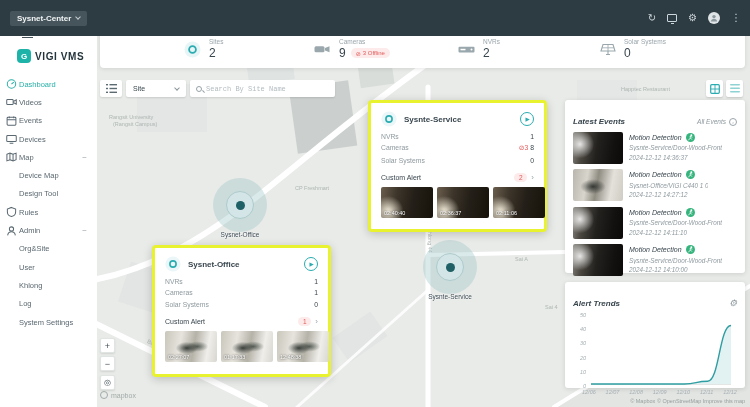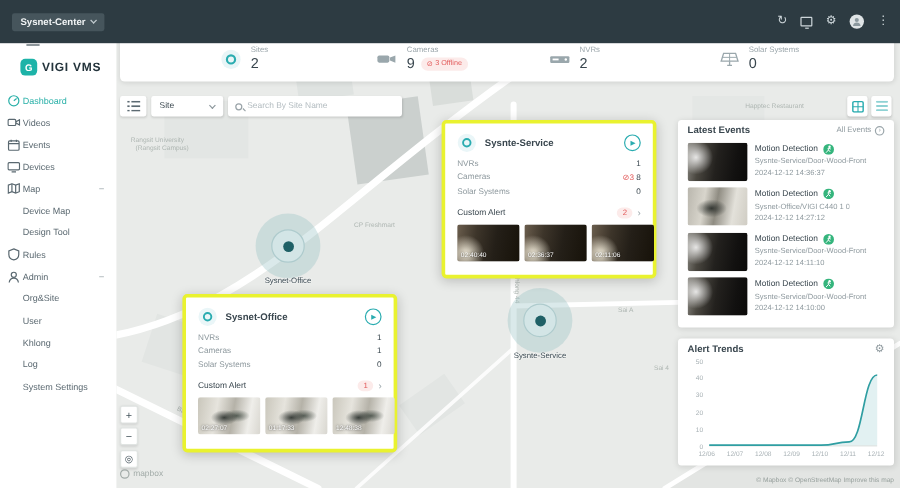--- a/index.html
+++ b/index.html
@@ -50,21 +50,21 @@
   .stat .sbody { display:flex; flex-direction:column; justify-content:center; gap:1px; }
   .stat .slabel { font-size:6.5px; color:#9ba6ab; }
   .stat .sval { font-size:12px; color:#39464e; font-weight:500; display:flex; align-items:center; gap:5px; }
   .off-badge { background:#fcebea; color:#e25b5b; font-size:6px; padding:1.5px 5px; border-radius:8px; display:flex; align-items:center; gap:2px; }
 
   
   .wbox { background:#fff; border-radius:2px; box-shadow:0 1px 2px rgba(0,0,0,0.12); position:absolute; top:80px; height:17px; display:flex; align-items:center; z-index:18; }
   #list-btn { left:3px; width:22px; justify-content:center; cursor:pointer; }
   #type-select { left:29px; width:60px; padding:0 7px; justify-content:space-between; font-size:7px; color:#39464e; cursor:pointer; }
   #type-select .chev { border-color:#8b969b; }
-  #search-box { left:93px; width:145px; padding:0 6px; gap:4px; }
+  #search-box { left:93px; width:145px; padding:0 6px; gap:4px;font-family:Liberation Mono, monospace; }
   #search-box input { border:0; outline:0; width:100%; font-size:7px; color:#39464e; font-family:inherit; background:transparent; }
   #search-box input::placeholder { color:#b3bcc0; }
   .mag { width:6px; height:6px; border:1px solid #98a2a7; border-radius:50%; position:relative; flex:none; }
   .mag:after { content:""; position:absolute; left:4.5px; top:4.5px; width:3px; height:1px; background:#98a2a7; transform:rotate(45deg); }
 
   
   .corner-btn { position:absolute; top:80px; width:17px; height:17px; background:#fff; border-radius:2px; box-shadow:0 1px 2px rgba(0,0,0,0.15); display:flex; align-items:center; justify-content:center; z-index:18; cursor:pointer; }
 
   
   .popup { position:absolute; width:179px; height:132px; background:#fff; border:3px solid #e9f22f; border-radius:4px; box-shadow:0 2px 10px rgba(0,0,0,0.2); z-index:12; padding:7px 10px 6px; }
@@ -81,21 +81,21 @@
   .pa-right { display:flex; align-items:center; gap:4px; }
   .pa-badge { background:#fcebea; color:#e25b5b; font-size:6.5px; min-width:13px; text-align:center; padding:1px 4px; border-radius:7px; }
   .pa-chev { color:#9aa5aa; font-size:8px; }
   .p-thumbs { display:flex; gap:4px; margin-top:5px; }
   .pthumb { width:52px; height:31px; border-radius:2px; position:relative; overflow:hidden; cursor:pointer; flex:none; }
   .pthumb .ts { position:absolute; left:3px; bottom:2px; font-size:5.5px; color:#fff; text-shadow:0 0 2px rgba(0,0,0,0.9); }
   .night { background:radial-gradient(circle at 14% 78%, rgba(252,246,228,0.95), rgba(252,246,228,0) 30%), linear-gradient(100deg,#6b5e4e 0%,#3d352a 30%,#241f18 60%,#171209 100%); }
   .day { background:radial-gradient(ellipse at 42% 55%, rgba(42,48,44,0.9), rgba(42,48,44,0) 26%), radial-gradient(ellipse at 62% 50%, rgba(60,70,62,0.8), rgba(60,70,62,0) 24%), linear-gradient(100deg,#c9c6bb 0%,#e6e4dd 30%,#b5b2a8 55%,#efeeea 80%,#d8d6cf 100%); }
 
   
-  .card { position:absolute; background:#fff; border-radius:3px; box-shadow:0 1px 5px rgba(0,0,0,0.12); z-index:20; padding:4px 8px; }
+  .card { position:absolute; background:#fff; border-radius:3px; box-shadow:0 1px 5px rgba(0,0,0,0.12); z-index:20; padding:17px 8px;font-style:italic; }
   #events-card { left:565px; top:100px; width:180px; height:173px; }
   #trends-card { left:565px; top:282px; width:180px; height:106px; }
   .card-head { display:flex; align-items:center; justify-content:space-between; }
   .card-title { font-size:8px; font-weight:bold; color:#39464e; }
   .all-events { display:flex; align-items:center; gap:3px; font-size:6.5px; color:#8e999e; cursor:pointer; }
   .circ-chev { width:8px; height:8px; border:1px solid #9aa5aa; border-radius:50%; display:flex; align-items:center; justify-content:center; font-size:6px; color:#9aa5aa; }
   .ev { display:flex; gap:6px; margin-top:5.5px; cursor:pointer; }
   .ev-thumb { width:50px; height:32px; border-radius:2px; flex:none; }
   .ev-night { background:radial-gradient(circle at 14% 38%, rgba(255,255,255,0.85), rgba(255,255,255,0) 30%), linear-gradient(100deg,#8d8b85 0%,#4a4740 22%,#23211e 48%,#121110 78%,#0b0a09 100%); }
   .ev-day { background:radial-gradient(ellipse at 40% 55%, rgba(40,44,40,0.9), rgba(40,44,40,0) 30%), linear-gradient(100deg,#b9b6ad 0%,#d8d5cc 28%,#8f8c82 48%,#e3e1da 75%,#cfccc3 100%); }

